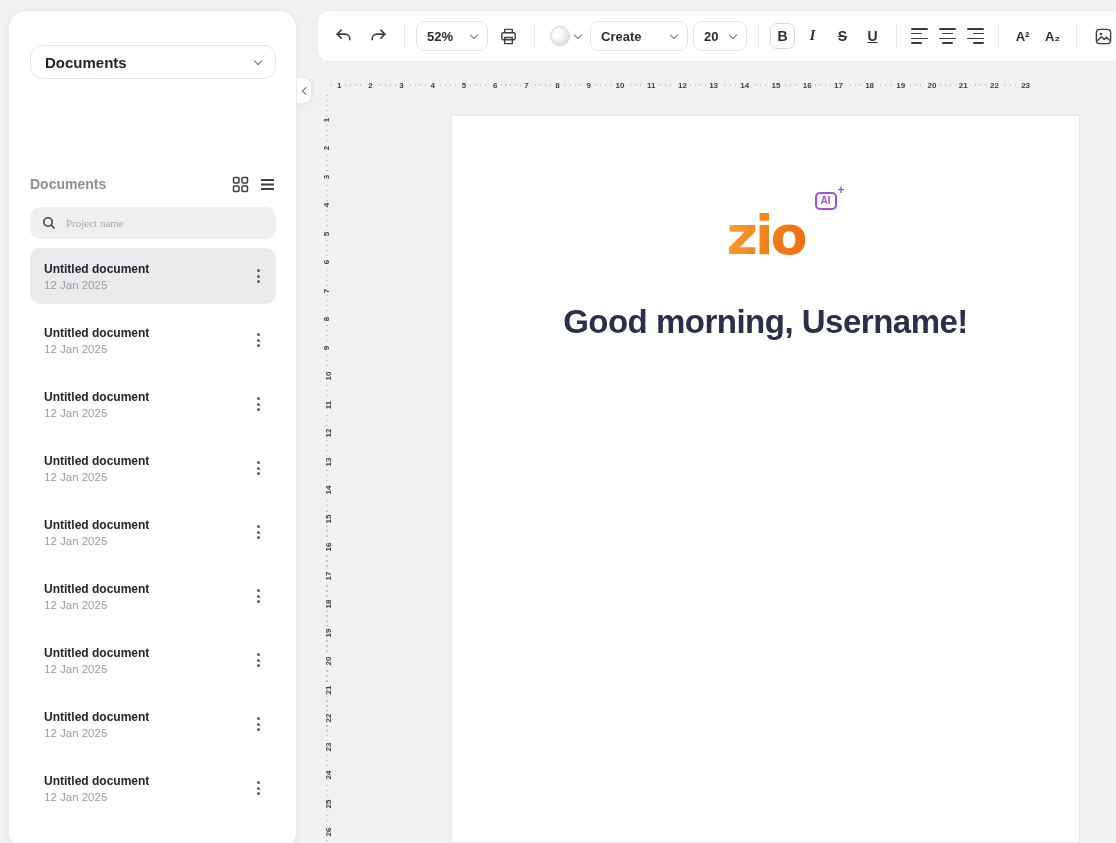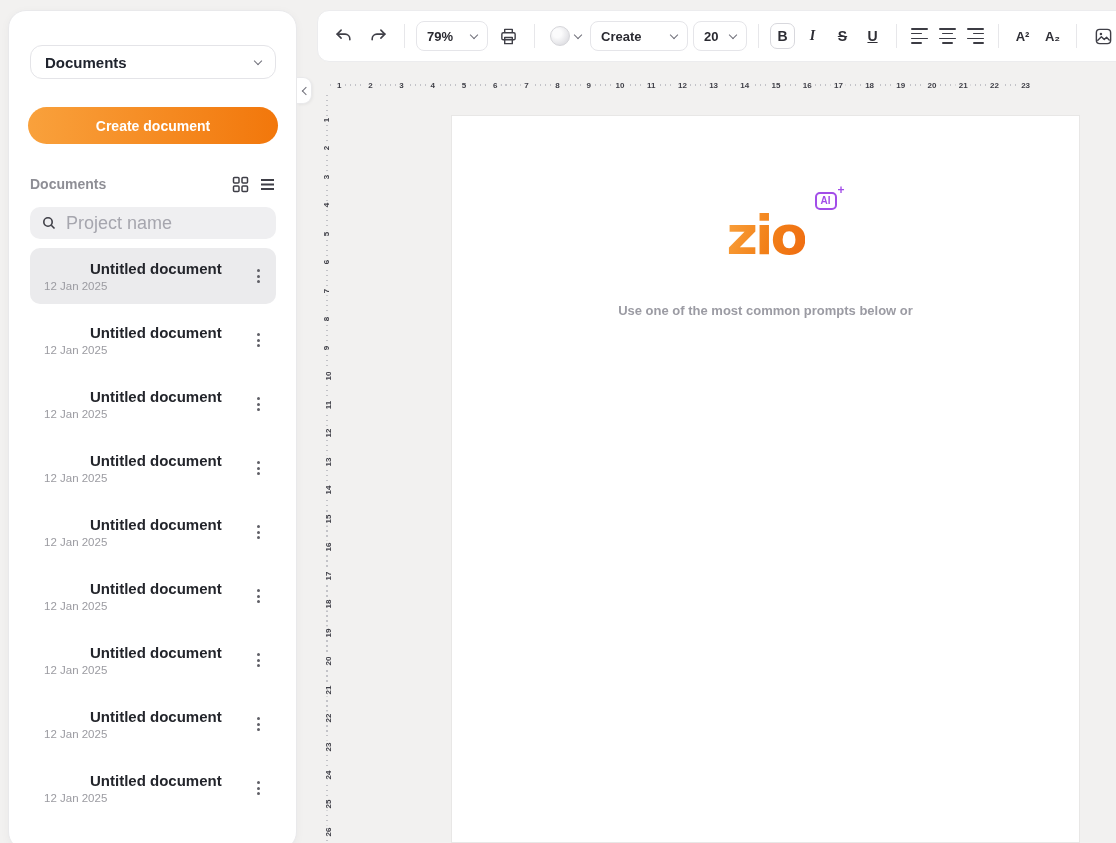--- a/index.html
+++ b/index.html
@@ -36,32 +36,32 @@
   .lh-label { font-size:14px; color:#8e8e95; font-weight:600; }
   .view-toggles { display:flex; gap:10px; align-items:center; }
   .view-toggles svg { width:17px; height:17px; display:block; cursor:pointer; }
   .search {
     position:absolute; left:21px; top:196px; width:246px; height:32px;
     background:#efeff1; border-radius:10px;
     display:flex; align-items:center; gap:8px; padding:0 12px;
   }
   .search svg { width:14px; height:14px; flex:0 0 auto; }
   .search input {
-    border:none; background:transparent; outline:none; font-size:18px;
-    color:#15803d; width:100%; font-family:Liberation Sans, sans-serif;
+    border:none; background:transparent; outline:none; font-size:11px;
+    color:#15803d; width:100%; font-family:Liberation Serif, serif;
   }
   .search input::placeholder { color:#a6a6ae; }
   .doc-list { position:absolute; left:21px; top:237px; width:246px; bottom:6px; overflow:hidden; }
   .doc-item {
     height:56px; margin-bottom:8px; border-radius:10px;
     display:flex; align-items:center; justify-content:space-between;
     padding:0 10px 0 14px; cursor:pointer;
   }
   .doc-item.selected { background:#ebebed; }
-  .doc-title { font-size:15px; color:#23252b; font-weight:600;margin-left:46px; }
+  .doc-title { font-size:12px; color:#23252b; font-weight:600; }
   .doc-date { font-size:11.5px; color:#9b9ba1; margin-top:3px; }
   .kebab { display:flex; flex-direction:column; gap:2.5px; padding:6px; cursor:pointer; }
   .kebab i { width:3px; height:3px; border-radius:50%; background:#5f5f66; display:block; }
 
   .collapse-tab {
     position:absolute; left:297px; top:77px; width:15px; height:27px;
     background:#fff; border:1px solid #e9e9eb; border-left:none;
     border-radius:0 9px 9px 0; display:flex; align-items:center; justify-content:center;
     cursor:pointer; box-shadow:1px 1px 3px rgba(0,0,0,.05);
   }
@@ -171,21 +171,20 @@
 </style>
 </head>
 <body>
 
 <aside class="sidebar">
   <div class="doc-selector">
     <span>Documents</span>
     <span class="chev down"></span>
   </div>
 
-  <button class="create-btn">Create document</button>
 
   <div class="list-header">
     <span class="lh-label">Documents</span>
     <div class="view-toggles">
       <svg viewBox="0 0 17 17" fill="none" stroke="#7a7a82" stroke-width="1.5">
         <rect x="1.5" y="1.5" width="5.5" height="5.5" rx="1"></rect>
           <rect x="10" y="1.5" width="5.5" height="5.5" rx="1"></rect>
         <rect x="1.5" y="10" width="5.5" height="5.5" rx="1"></rect>
           <rect x="10" y="10" width="5.5" height="5.5" rx="1"></rect>
       </svg>
@@ -327,21 +326,21 @@
   </div>
   <div class="tbtn">
     <svg viewBox="0 0 24 24" fill="none" stroke-width="2" stroke-linecap="round" stroke-linejoin="round">
       <path d="M15 14 L20 9 L15 4"></path>
         <path d="M20 9 h-10 a6 6 0 0 0 -6 6 v1"></path>
     </svg>
   </div>
   <div class="tdiv"></div>
 
   <div class="tselect w-zoom">
-    <span>79%</span>
+    <span>52%</span>
     <span class="chev down"></span>
   </div>
   <div class="tbtn">
     <svg viewBox="0 0 20 20" fill="none" stroke-width="1.5" stroke-linejoin="round">
       <path d="M6 6 V2.5 h8 V6"></path>
         <rect x="3" y="6" width="14" height="7.5" rx="1.5"></rect>
         <rect x="6" y="11" width="8" height="6.5"></rect>
     </svg>
   </div>
   <div class="tdiv"></div>
@@ -454,17 +453,17 @@
     <span class="vnum" style="top: 737px;">26</span>
   </div>
 
 <main class="page">
   <div class="logo-wrap">
     <span class="logo-text">zio</span>
     <span class="logo-badge">AI</span>
     <span class="badge-plus">+</span>
   </div>
   <div class="greeting">
+    <div>Good morning, Username!</div>
   </div>
   <div class="subtitle">
-    <div>Use one of the most common prompts below or</div>
   </div>
 </main>
 
 </body></html>

